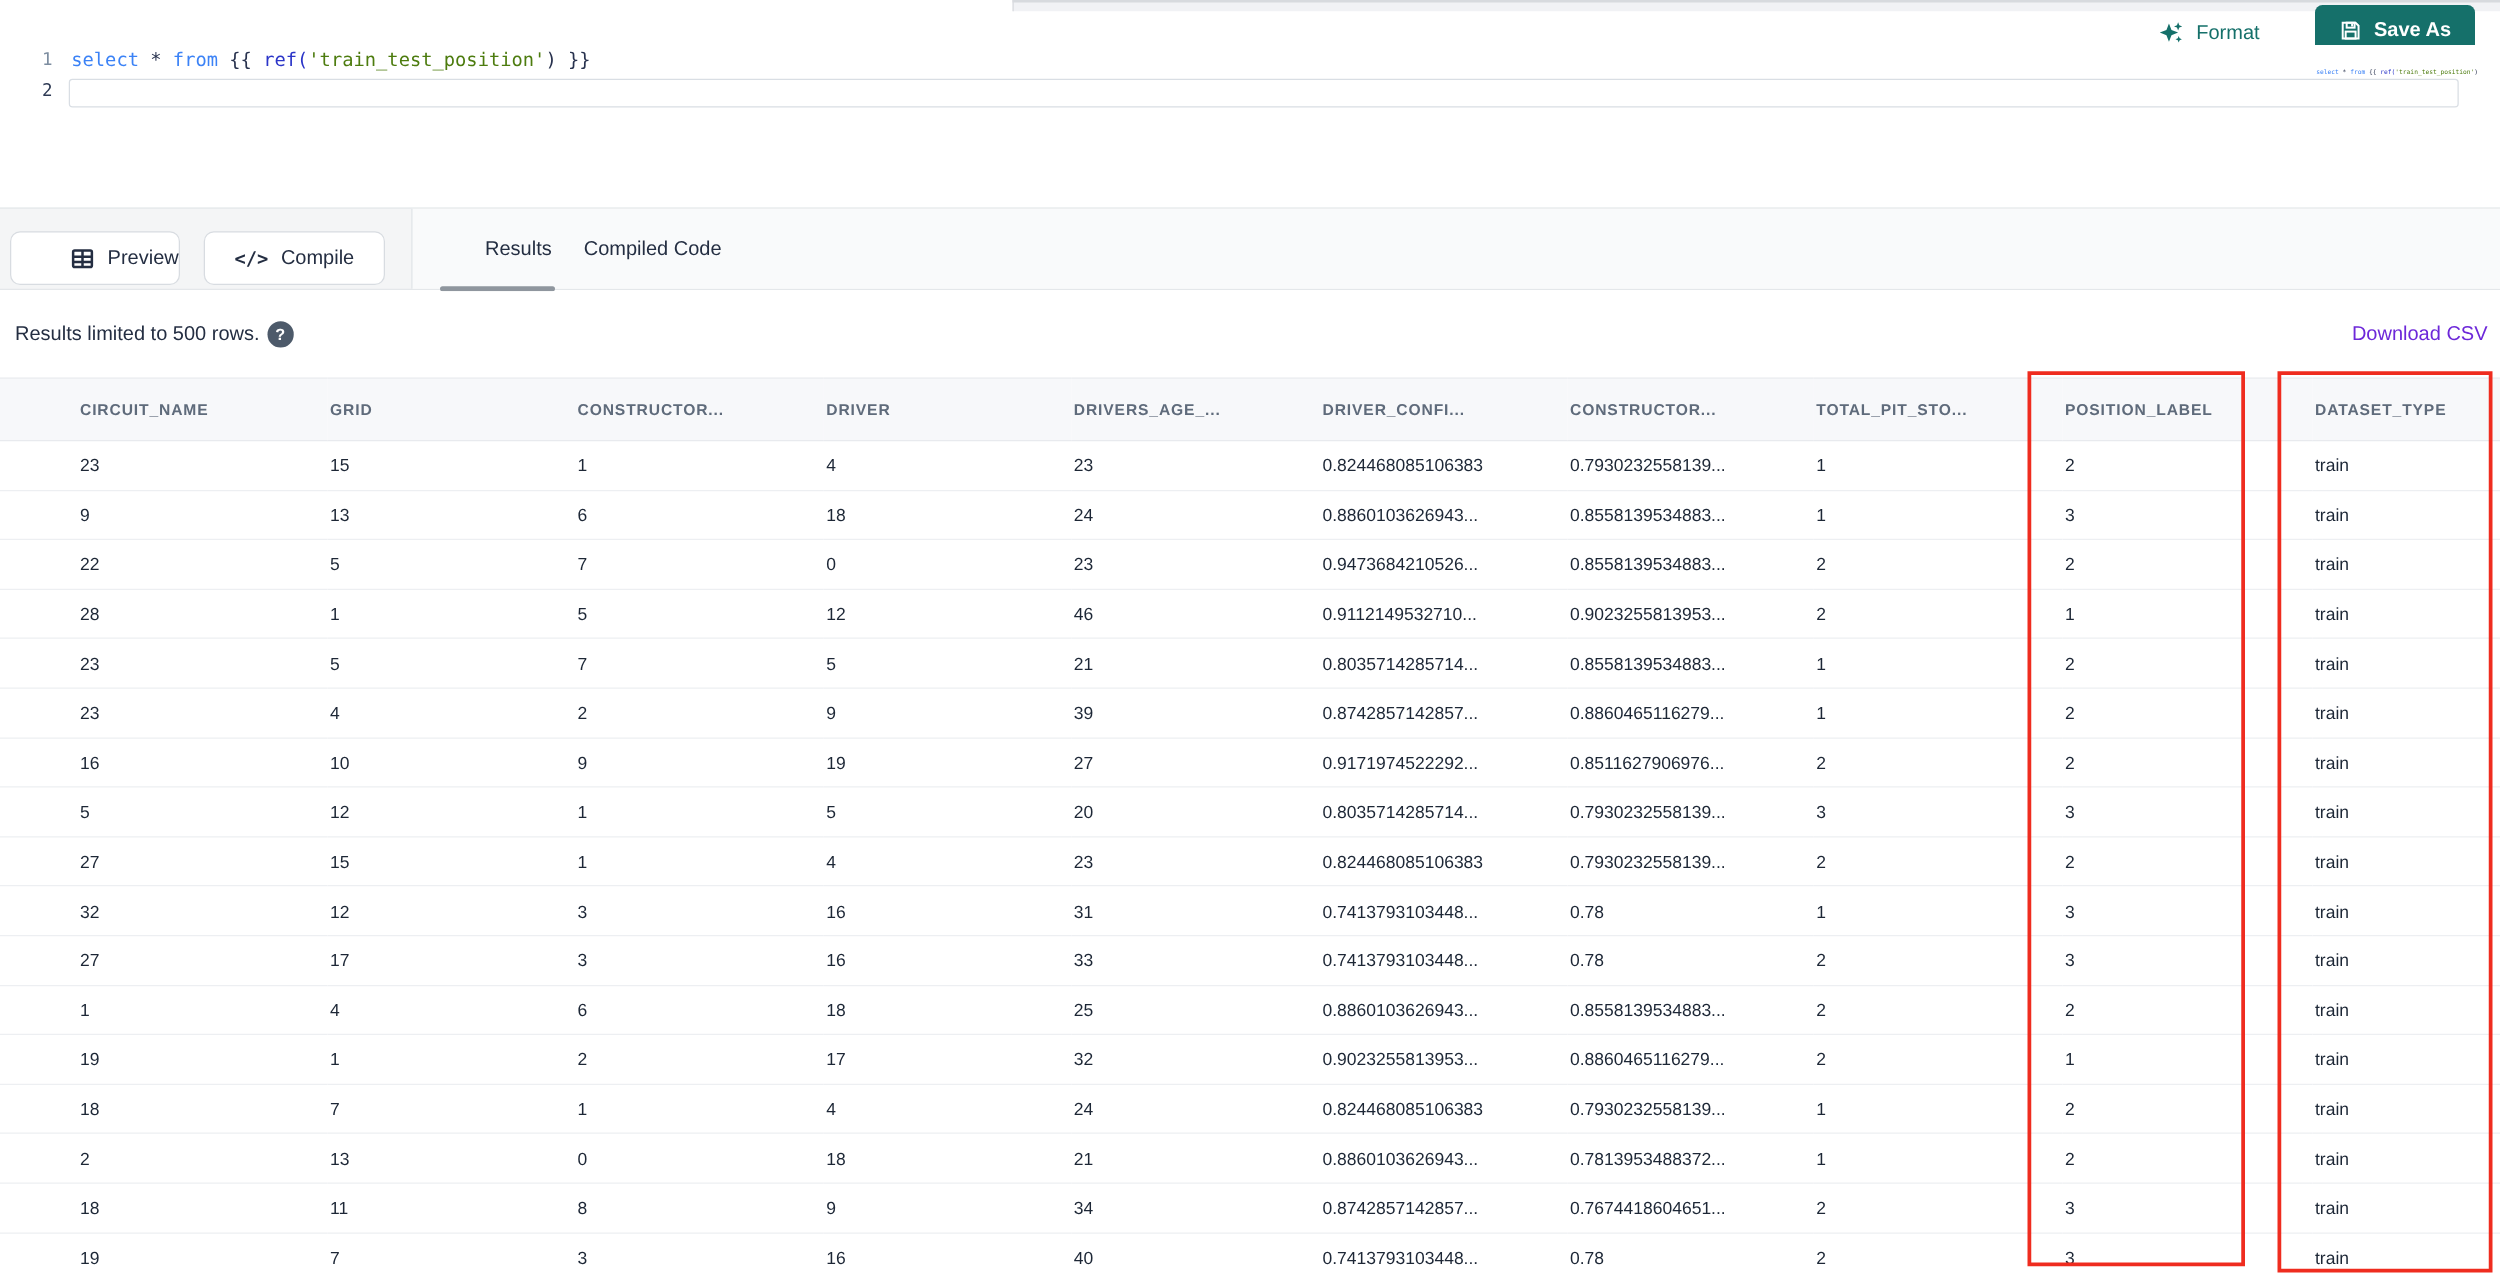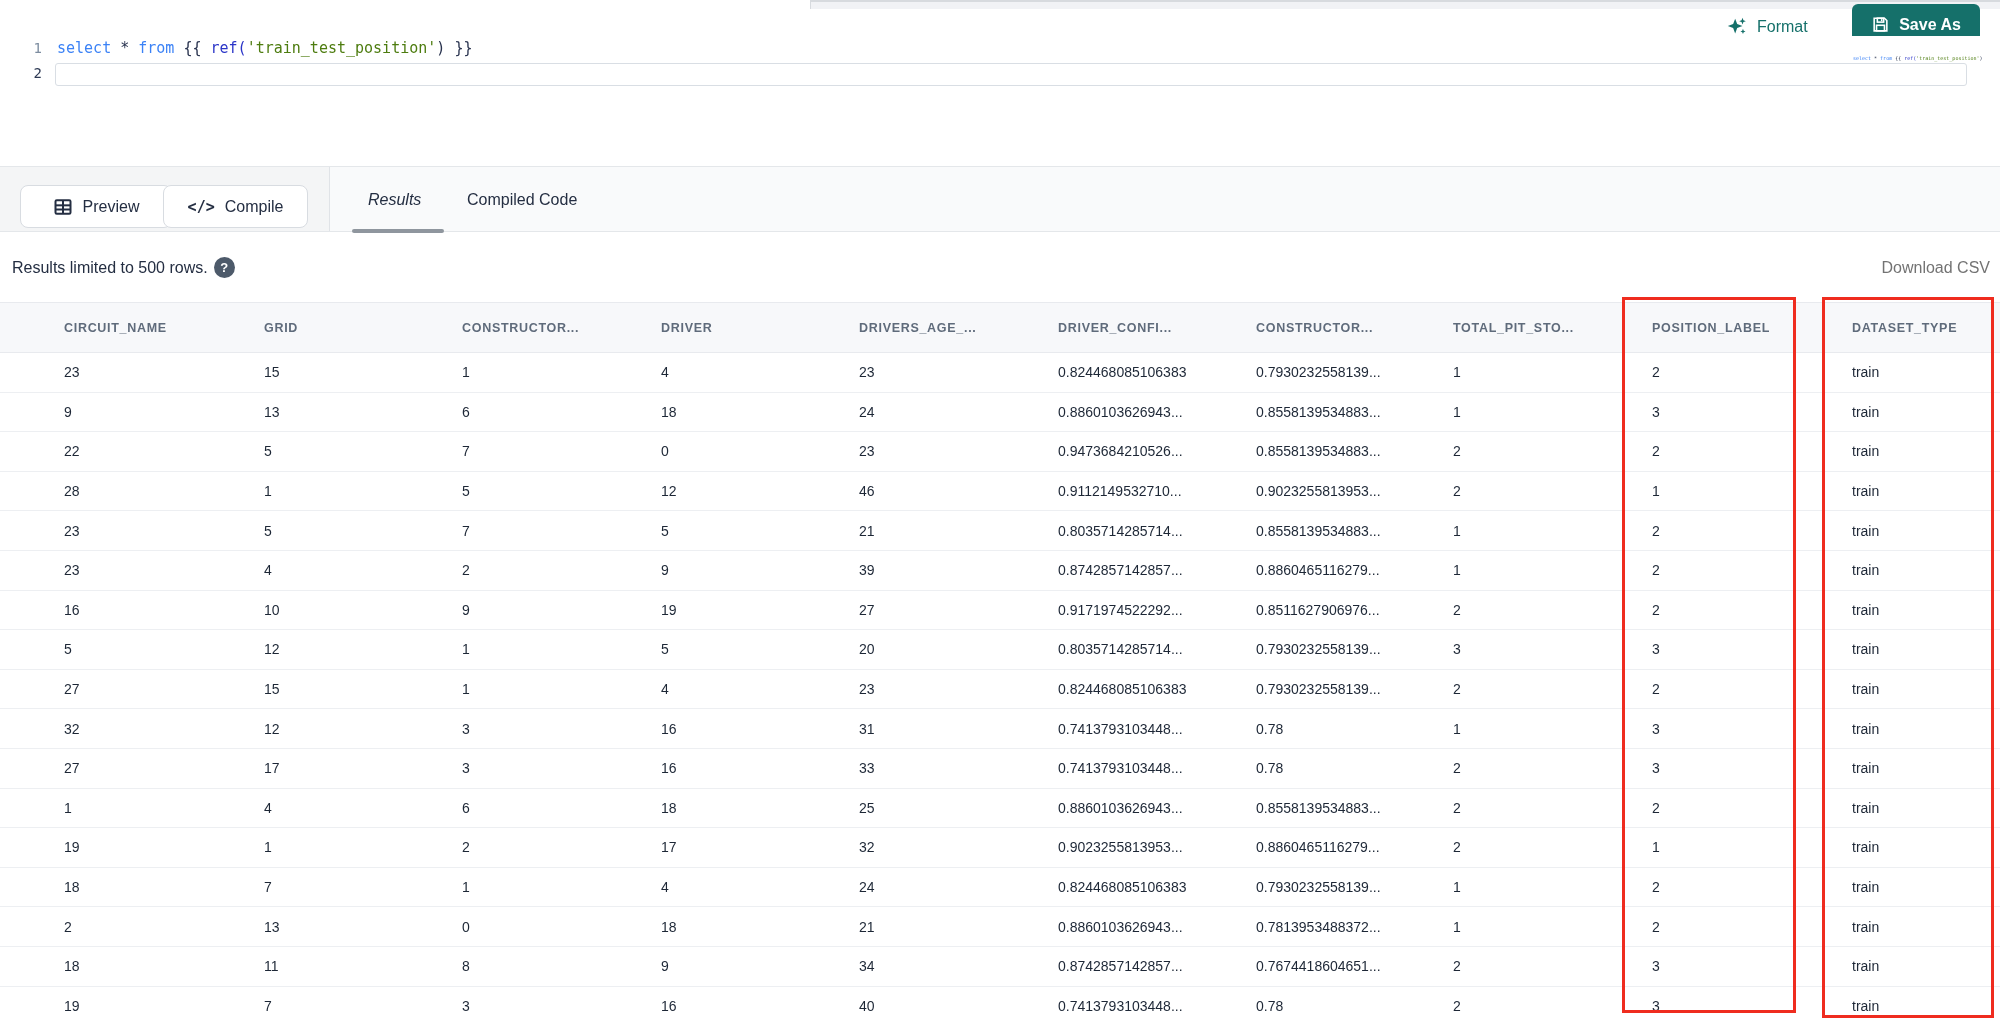--- a/index.html
+++ b/index.html
@@ -43,38 +43,38 @@
              font-family:"DejaVu Sans Mono", monospace; font-size:5px; line-height:9px; white-space:pre; }
 
   
   .toolbar { position:absolute; left:0; top:166px; width:2000px; height:66px; background:#f4f5f6;
              border-top:1px solid #e4e7ea; border-bottom:1px solid #e4e7ea; }
   .toolbar .tabs-zone { position:absolute; left:329px; top:0; right:0; height:100%;
                         background:#f9fafb; border-left:1px solid #e0e3e7; }
   .tool-btn { position:absolute; top:18px; height:43px; background:#fff; border:1px solid #d8dce1;
               border-radius:8px; display:flex; align-items:center; justify-content:center; gap:10px;
               font-size:16px; color:#242e42; cursor:pointer; font-family:"Liberation Sans", sans-serif; }
-  .btn-preview { left:20px; width:152px; }
+  .btn-preview { left:8px; width:136px;justify-content:flex-end; }
   .btn-compile { left:163px; width:145px; }
   .compile-glyph { font-family:"DejaVu Sans Mono", monospace; font-weight:700; font-size:15px; color:#242e42; }
   .tab { position:absolute; top:0; height:65px; display:flex; align-items:center; font-size:16px;
          color:#242e42; cursor:pointer; }
-  .tab-results { left:368px;font-style:italic; }
+  .tab-results { left:388px; }
   .tab-compiled { left:467px; }
   .tab-underline { position:absolute; left:352px; top:62px; width:92px; height:4px; background:#8f969e;
                    border-radius:2px; }
 
   
   .results-bar { position:absolute; left:0; top:233px; width:2000px; height:68px; background:#fff; }
   .results-info { position:absolute; left:12px; top:24px; display:flex; align-items:center; gap:6px;
                   font-size:16px; color:#242e42; }
   .help-badge { width:21px; height:21px; border-radius:50%; background:#4d5a6a; color:#fff;
                 font-size:13px; font-weight:700; display:flex; align-items:center; justify-content:center;
                 cursor:pointer; }
-  .download-link { position:absolute; right:10px; top:26px; font-size:16px; color:#737373; cursor:pointer; }
+  .download-link { position:absolute; right:10px; top:26px; font-size:16px; color:#6d28d9; cursor:pointer; }
 
   
   .results-table { position:absolute; left:0; top:302px; width:2000px; border-collapse:collapse;
                    table-layout:fixed; }
   .results-table th { height:50px; background:#f7f8fa; border-top:1px solid #e8eaee;
                       border-bottom:1px solid #e8eaee; text-align:left; font-size:12.5px;
                       font-weight:700; color:#5f6b7b; letter-spacing:0.7px; padding:0 0 0 2px; }
   .results-table th:first-child, .results-table td:first-child { padding-left:64px; }
   .results-table td { height:39.6px; border-bottom:1px solid #edeff2; font-size:14px; color:#1d2736;
                       padding:0 0 0 2px; background:#fff; white-space:nowrap; overflow:hidden; }

